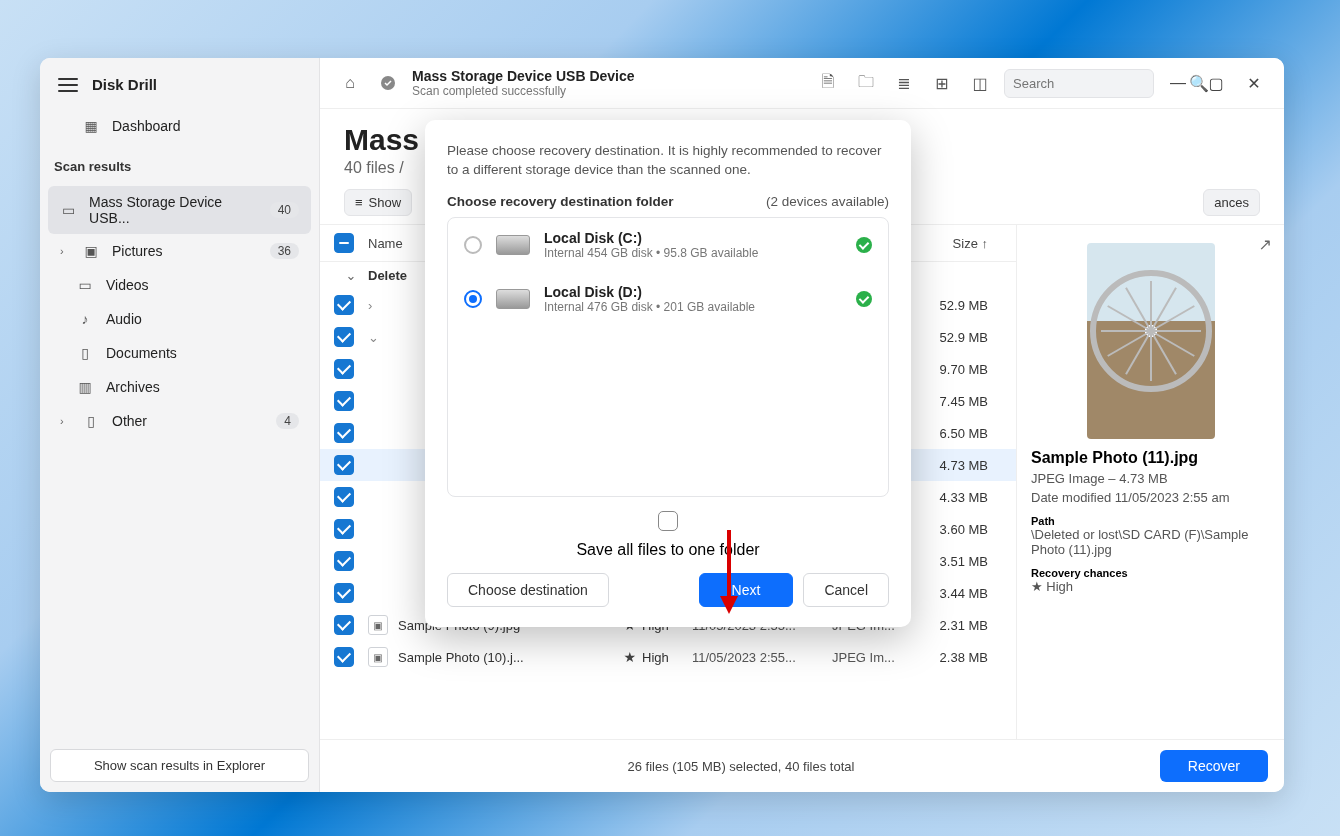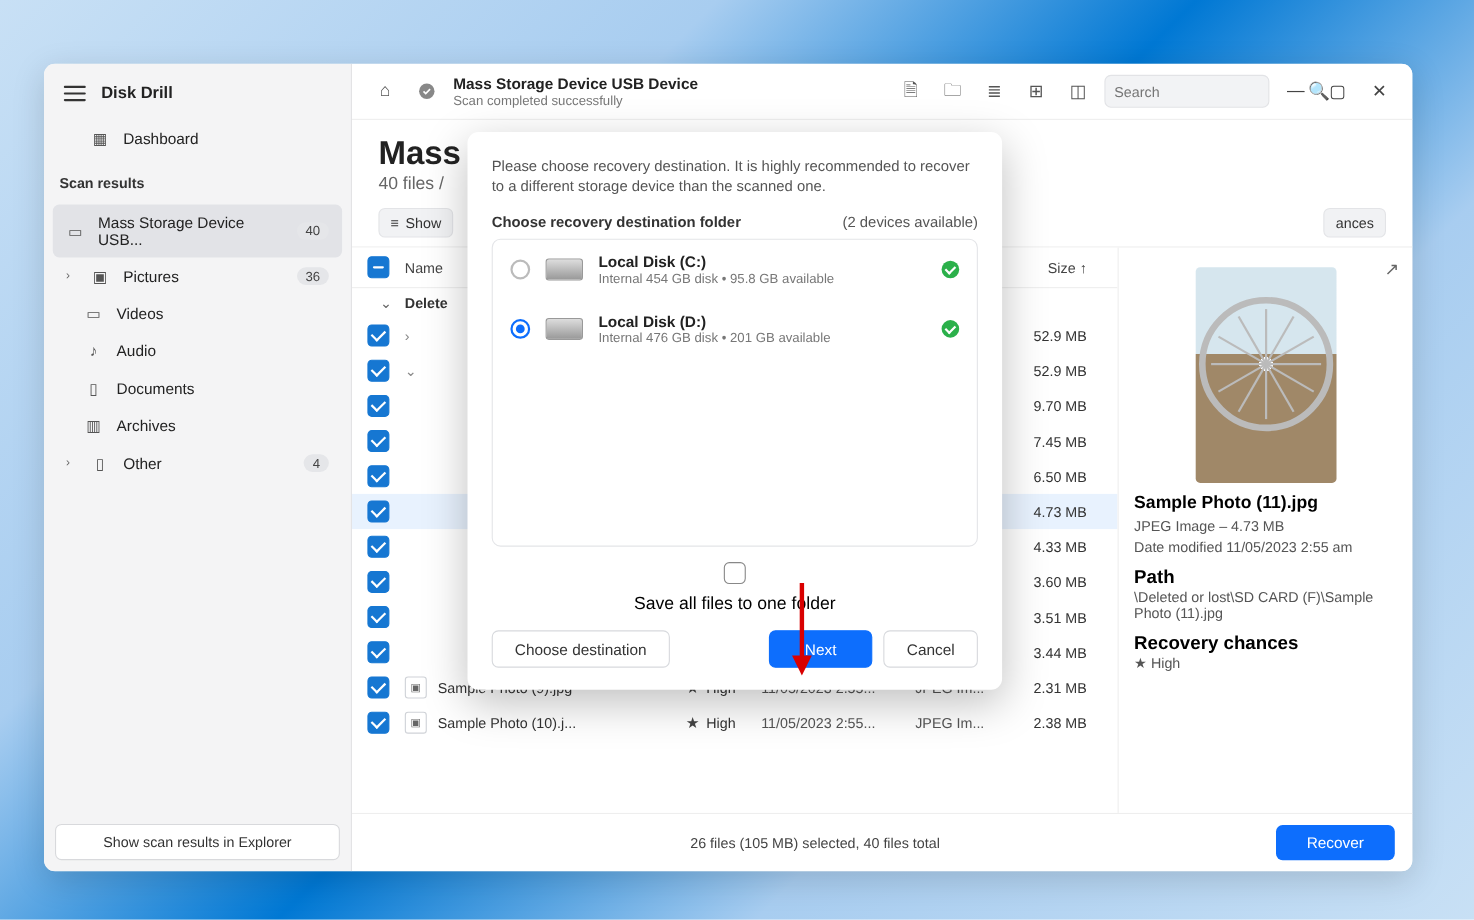--- a/index.html
+++ b/index.html
@@ -65,21 +65,21 @@
 .details { width:268px; border-left:1px solid #eee; padding:14px; position:relative;}
 .openext { position:absolute; top:10px; right:12px; color:#666; cursor:pointer;}
 .preview { width:128px; height:196px; margin:4px auto 10px; background:
   linear-gradient(180deg,#d6e6ee 0,#d6e6ee 40%,#a08868 40%,#a08868 100%);
   border-radius:4px; position:relative; overflow:hidden;
 }
 .preview::before { content:""; position:absolute; left:50%; top:45%; width:110px; height:110px; border:6px solid #bbb; border-radius:50%; transform:translate(-50%,-50%); background:radial-gradient(circle,#fff 0,#fff 8%,transparent 8%);}
 .spoke { position:absolute; left:50%; top:45%; width:2px; height:50px; background:#bbb; transform-origin:top center;}
 .details h3 { font-size:16px; font-weight:600; margin-bottom:4px;}
 .details .meta { font-size:13px; color:#555; margin-bottom:4px;}
-.details .lbl { font-size:17px; font-weight:600; margin-top:10px;}
+.details .lbl { font-size:11px; font-weight:600; margin-top:10px;}
 .footer { display:flex; align-items:center; gap:14px; padding:10px 16px; border-top:1px solid #eee; justify-content:flex-end;}
 .footer .status { font-size:13px; color:#444; margin-right:auto; margin-left:auto;}
 .recover-btn { background:#0d6efd; color:#fff; border:none; border-radius:6px; padding:8px 28px; font-size:14px; cursor:pointer;}
 .modal-backdrop { position:absolute; inset:0; background:rgba(255,255,255,0.0);}
 .modal {
   position:absolute; left:425px; top:120px; width:486px; background:#fff;
   border-radius:10px; box-shadow:0 12px 40px rgba(0,0,0,0.25); padding:22px 22px 20px;
 }
 .modal h2 { font-size:18px; font-weight:700; color:#222; margin-bottom:10px;}
 .modal p { font-size:13.5px; color:#555; margin-bottom:14px; line-height:1.4;}

